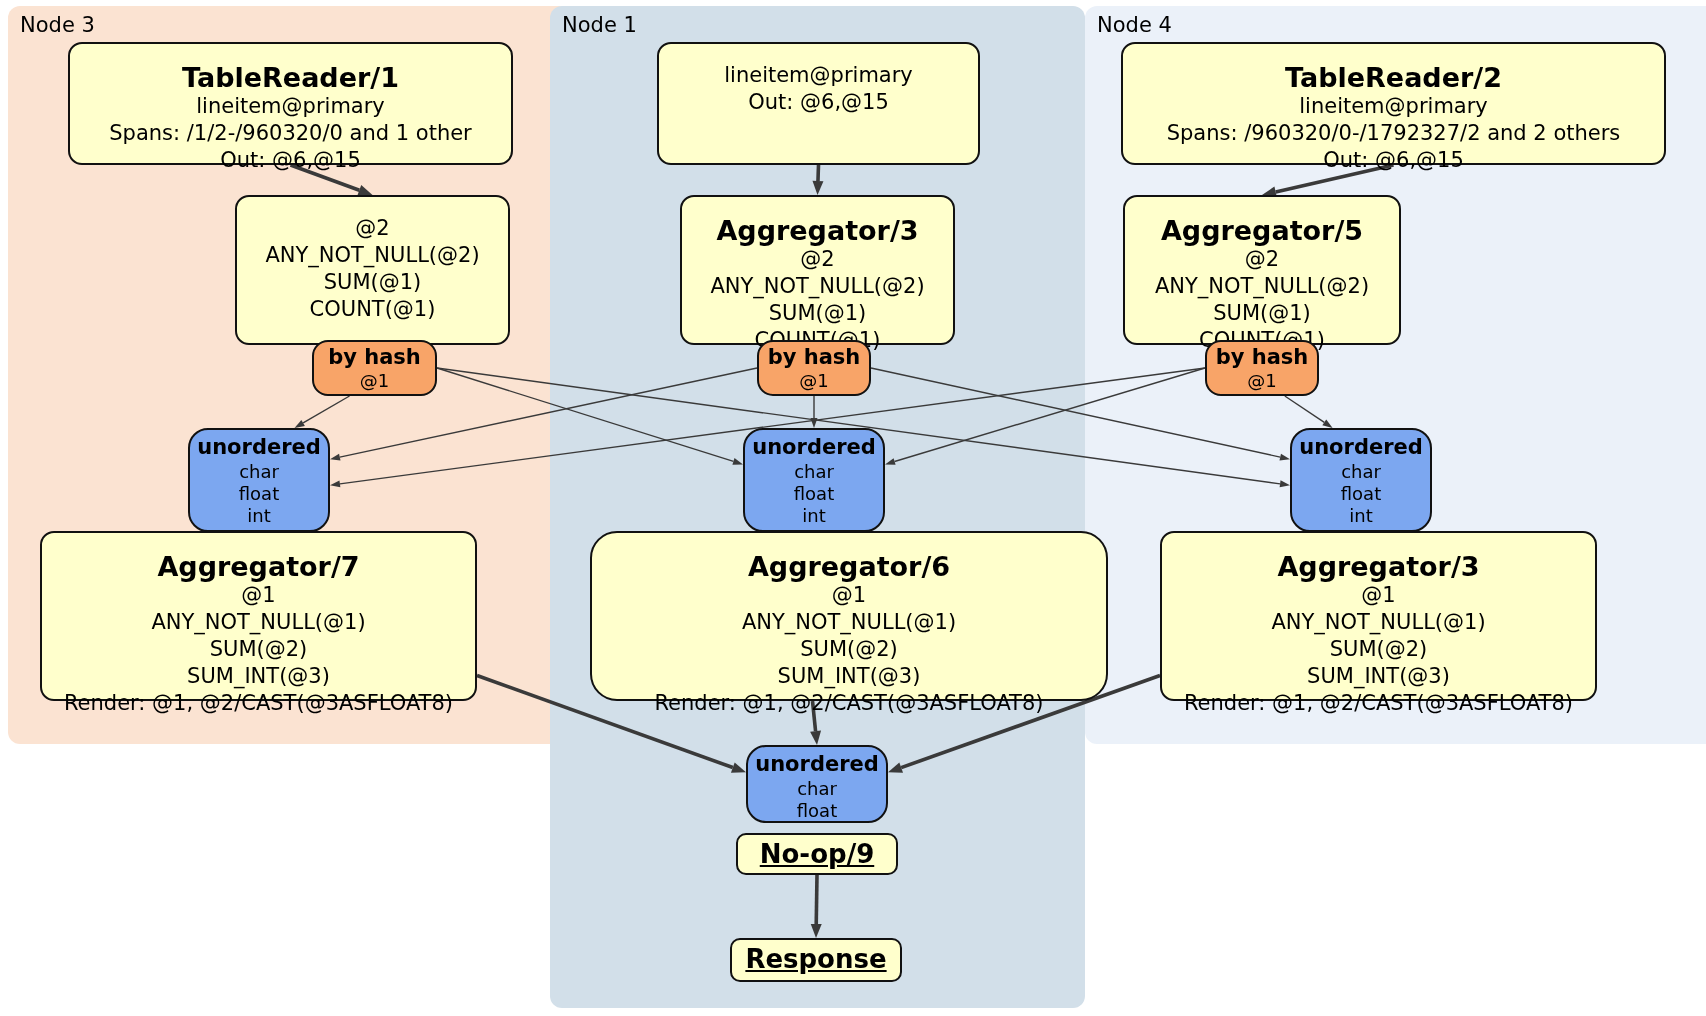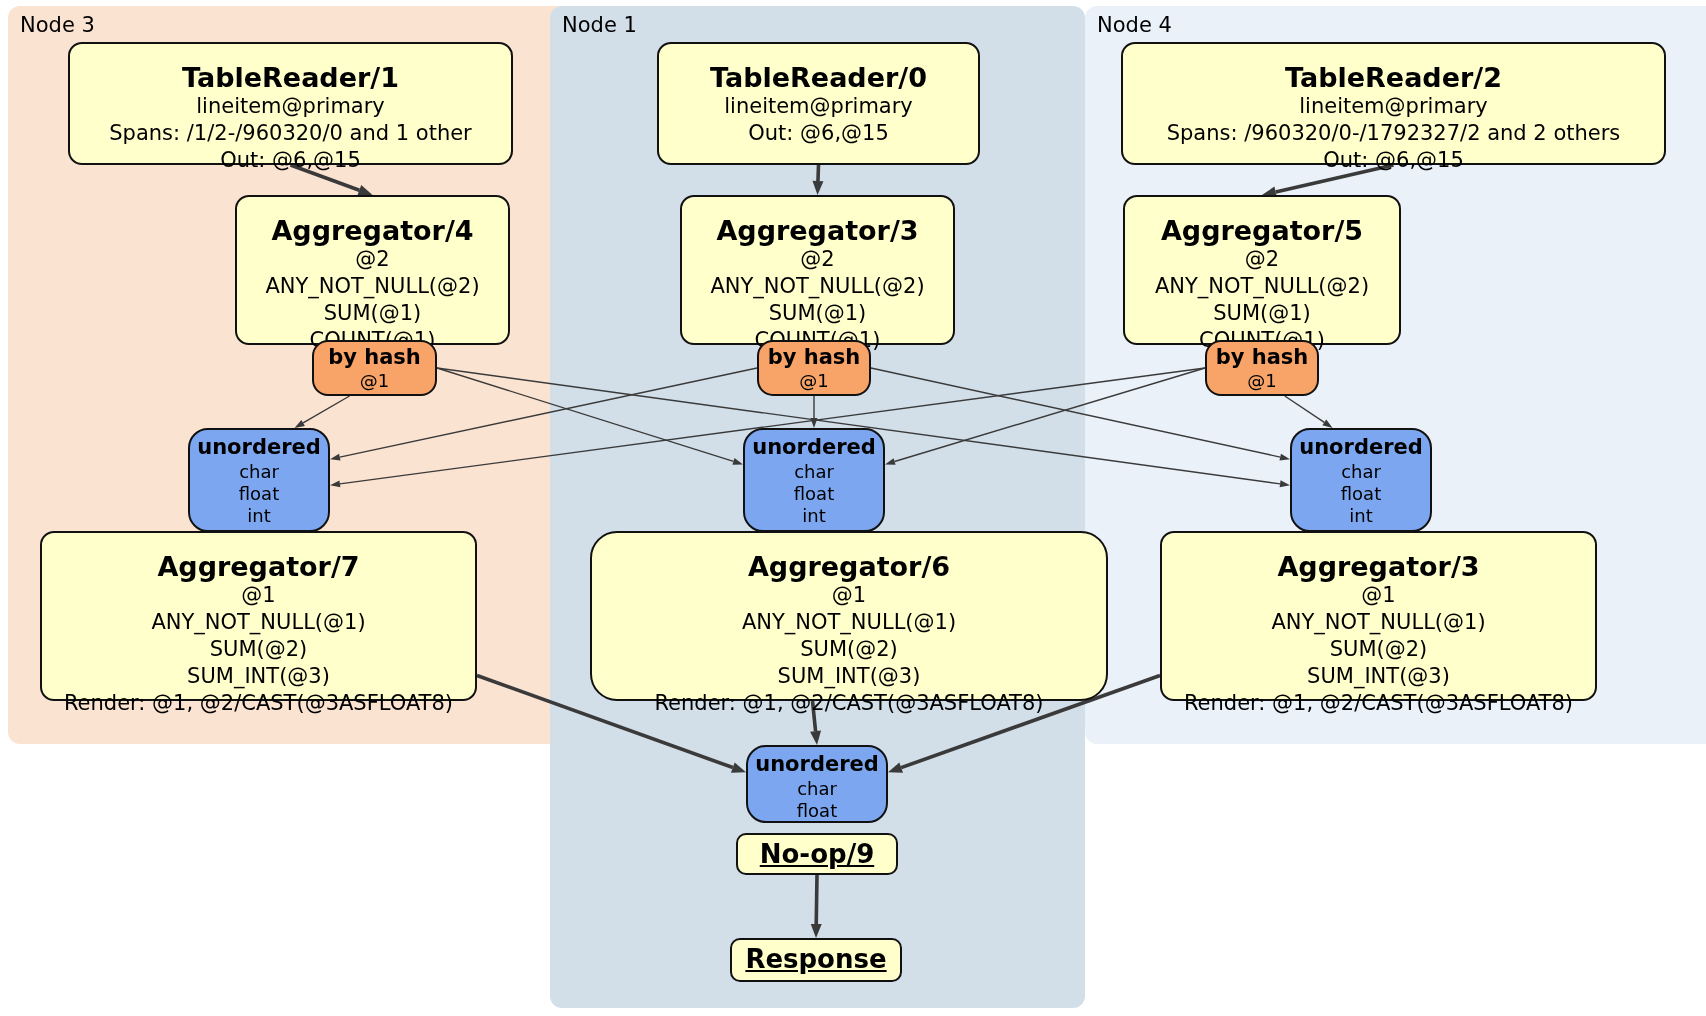--- a/index.html
+++ b/index.html
@@ -97,34 +97,32 @@
     </svg>
 
   <div class="box proc" id="tr1">
     <div class="title">TableReader/1</div>
     <div class="pline">lineitem@primary</div>
     <div class="pline">Spans: /1/2-/960320/0 and 1 other</div>
     <div class="pline">Out: @6,@15</div>
   </div>
 
   <div class="box proc" id="tr0">
-    <div class="title">TableReader/0</div>
     <div class="pline">lineitem@primary</div>
     <div class="pline">Out: @6,@15</div>
   </div>
 
   <div class="box proc" id="tr2">
     <div class="title">TableReader/2</div>
     <div class="pline">lineitem@primary</div>
     <div class="pline">Spans: /960320/0-/1792327/2 and 2 others</div>
     <div class="pline">Out: @6,@15</div>
   </div>
 
   <div class="box proc" id="agg4">
-    <div class="title">Aggregator/4</div>
     <div class="pline">@2</div>
     <div class="pline">ANY_NOT_NULL(@2)</div>
     <div class="pline">SUM(@1)</div>
     <div class="pline">COUNT(@1)</div>
   </div>
 
   <div class="box proc" id="agg3">
     <div class="title">Aggregator/3</div>
     <div class="pline">@2</div>
     <div class="pline">ANY_NOT_NULL(@2)</div>

